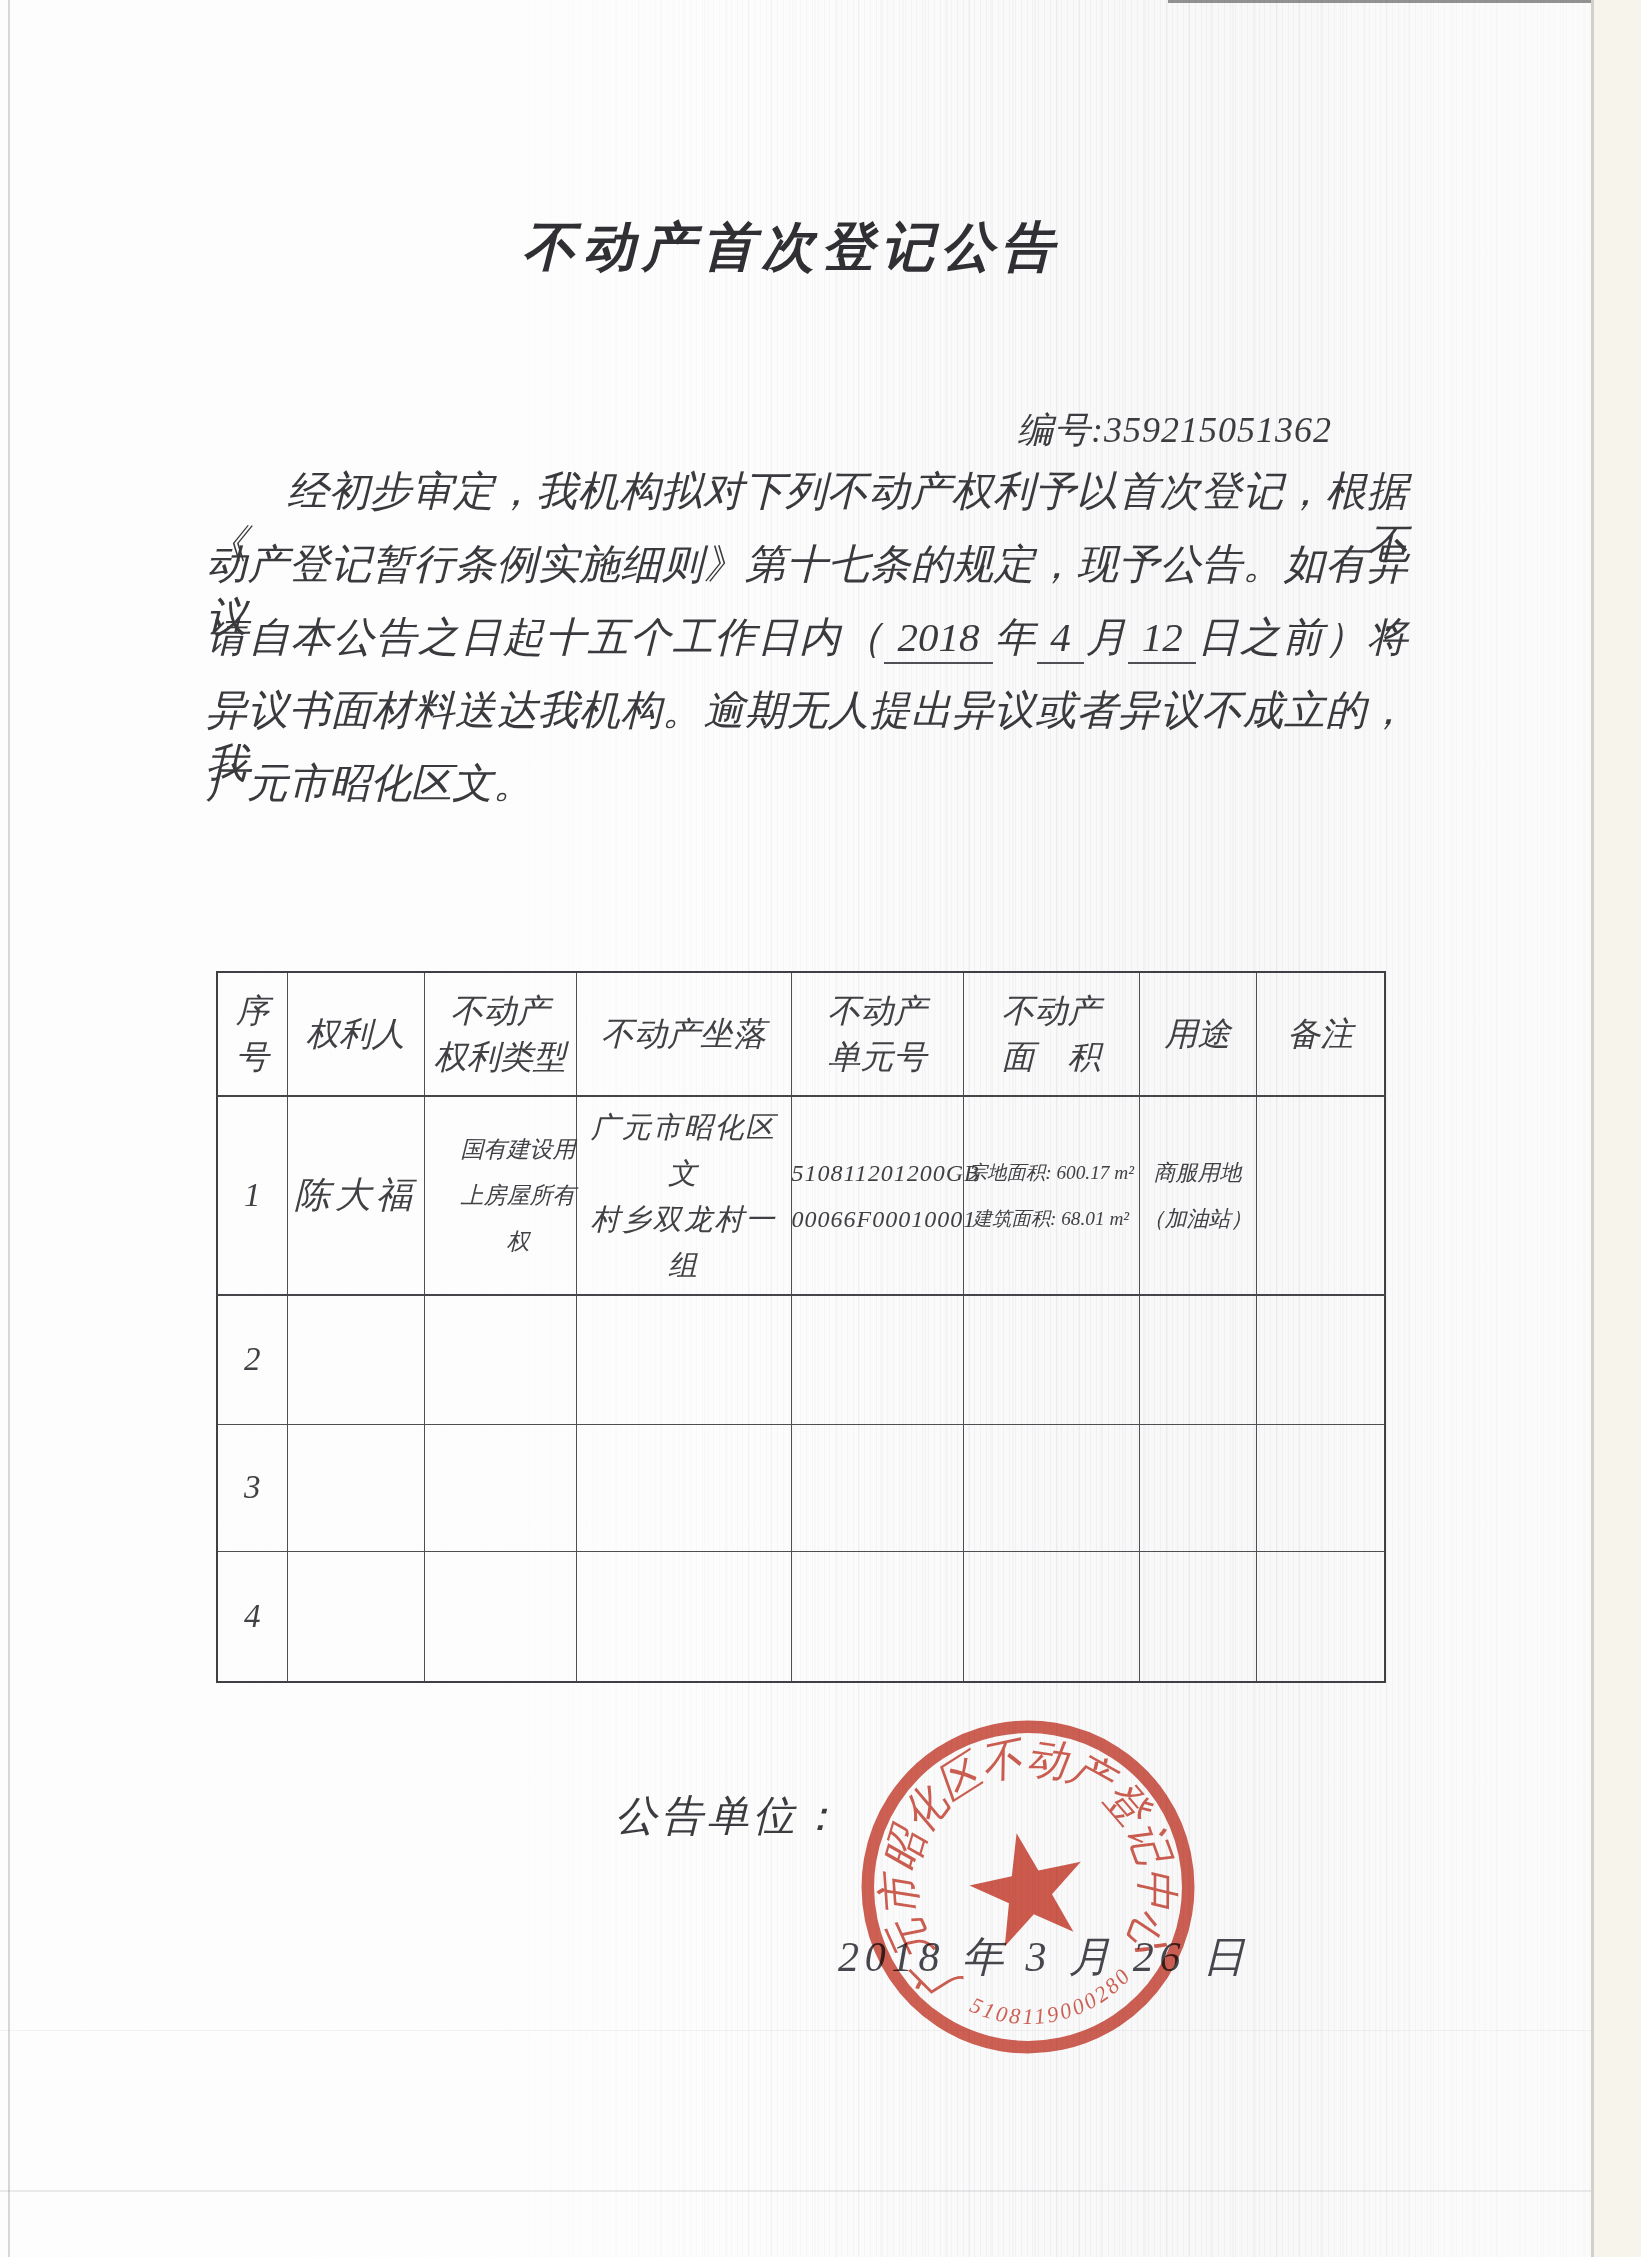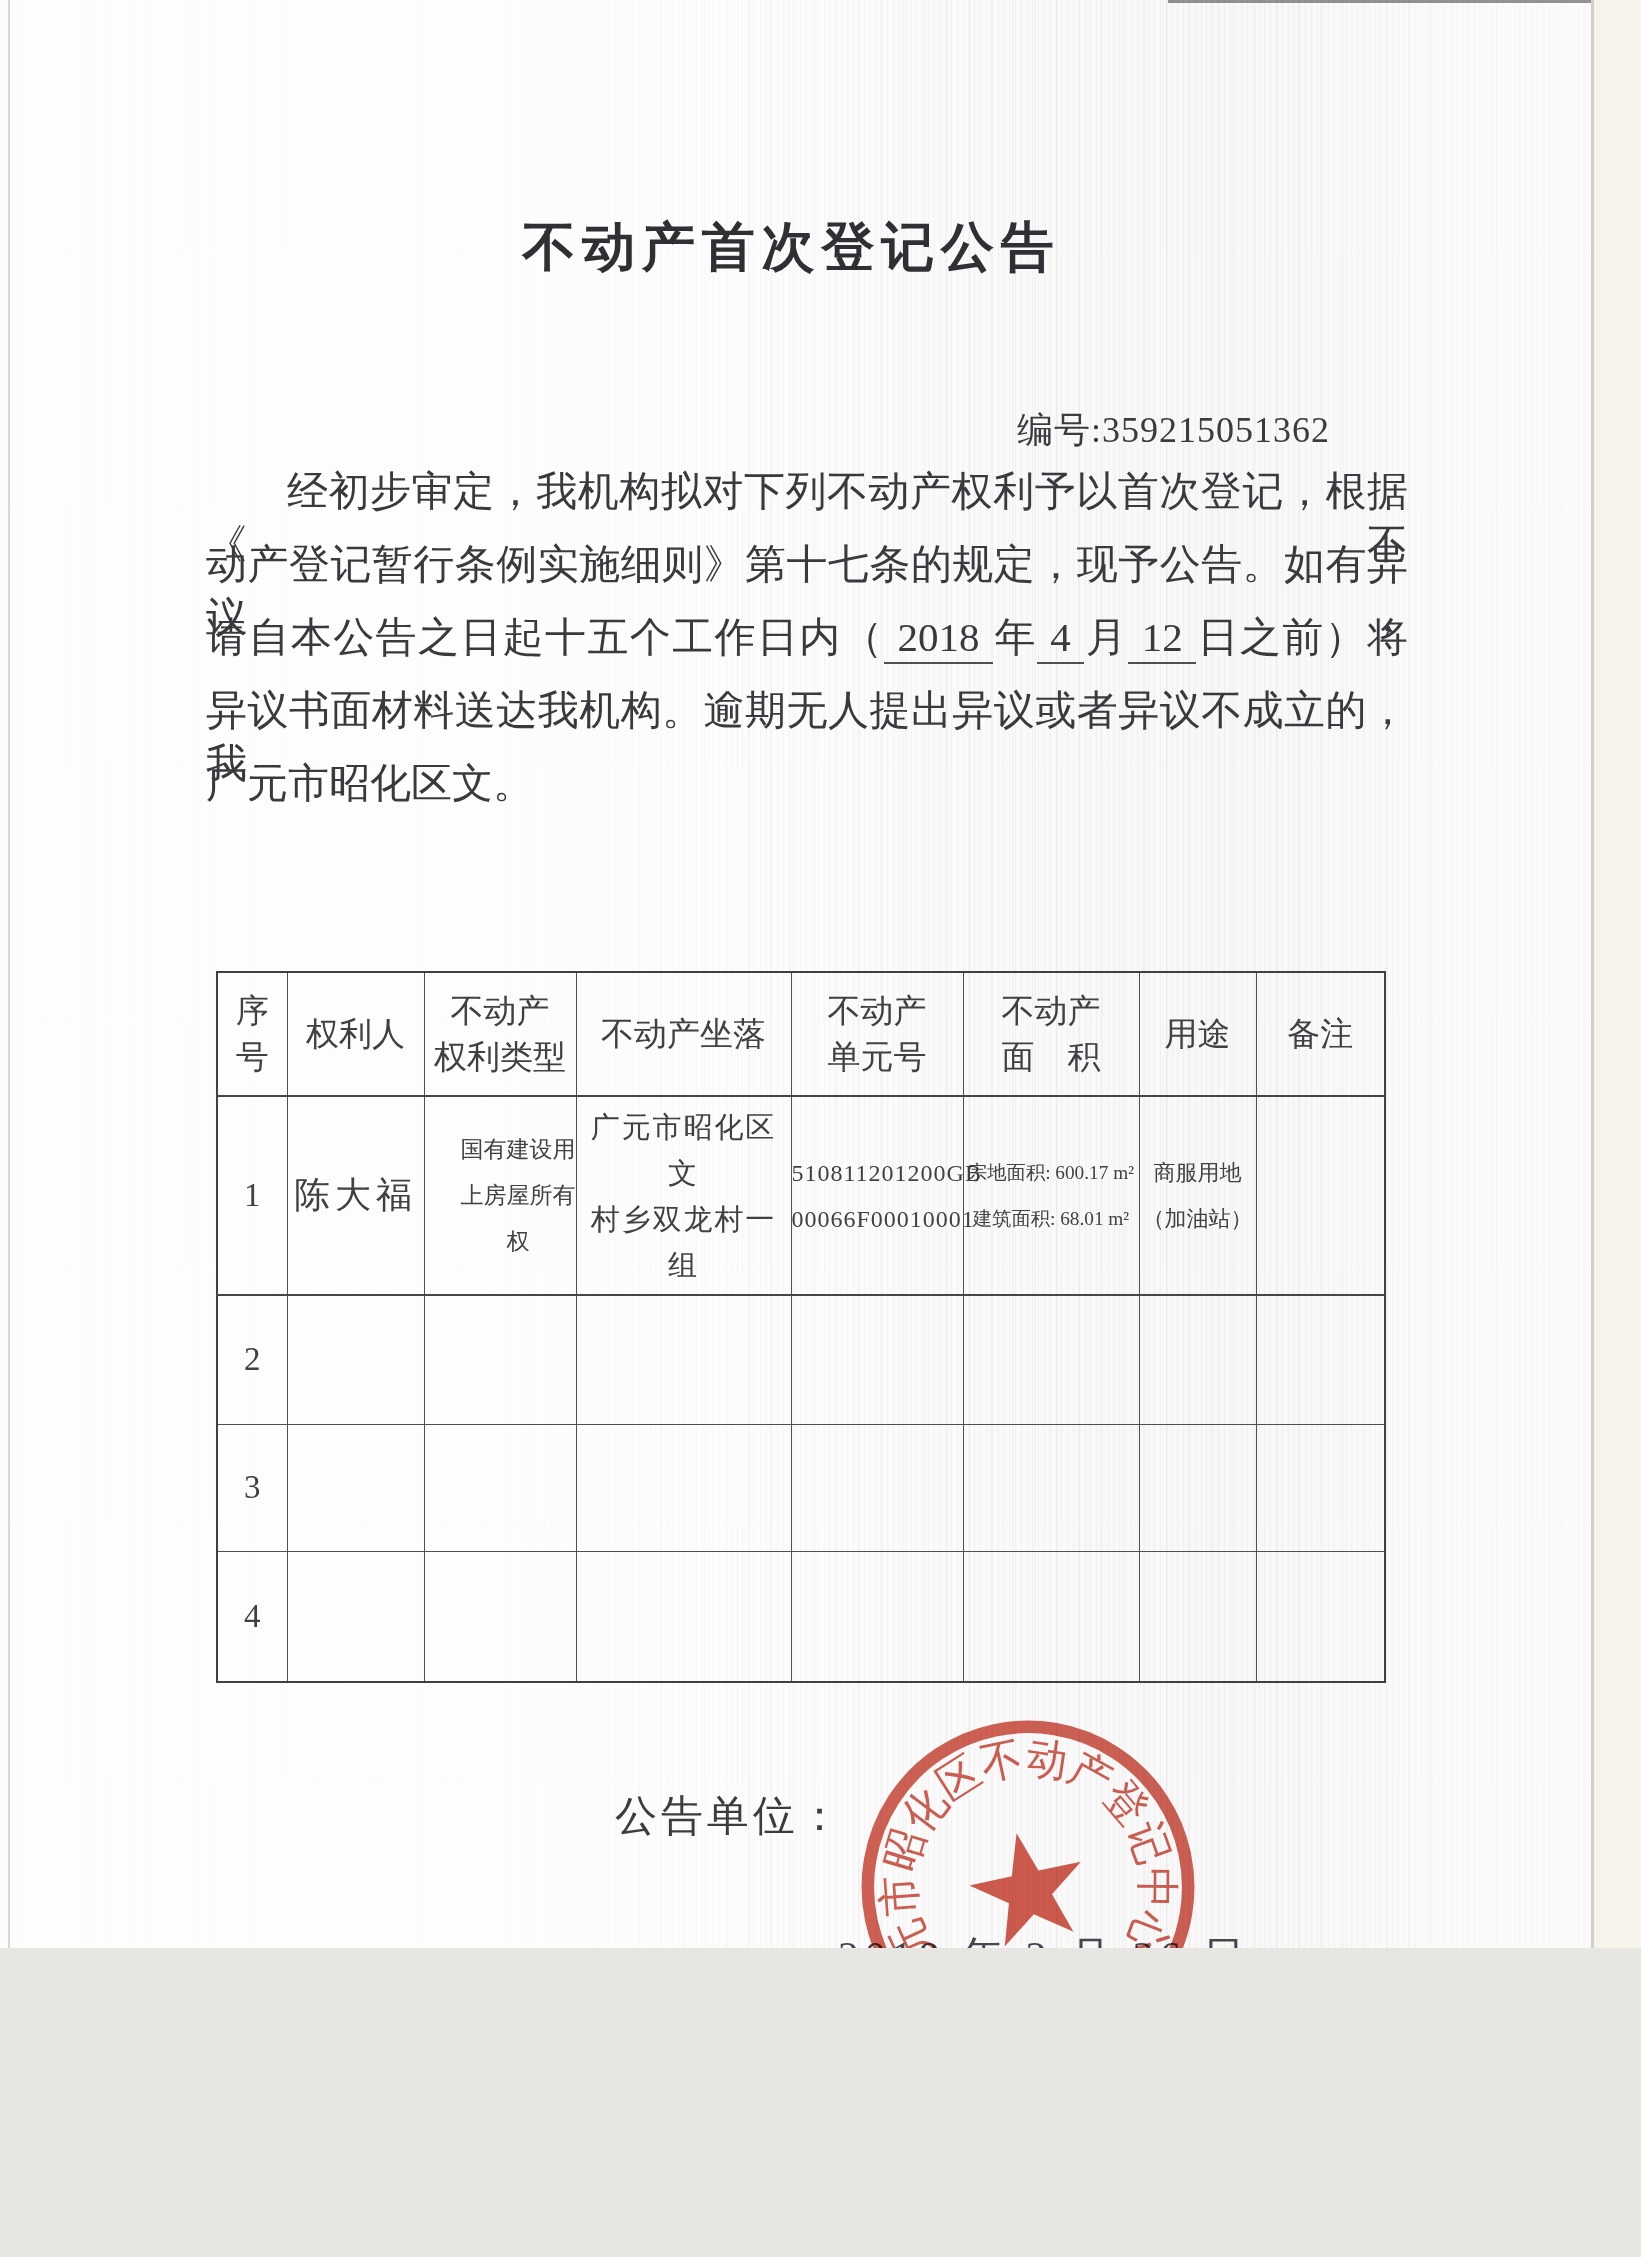--- a/index.html
+++ b/index.html
@@ -1,19 +1,19 @@
 <!DOCTYPE html>
 <html><head>
 <meta charset="utf-8">
 <style>
   html,body{margin:0;padding:0;background:#e8e6e3;}
   .paper{
-    position:relative;width:1641px;height:1948px;overflow:hidden;
+    position:relative;width:1641px;height:2257px;overflow:hidden;
     background:linear-gradient(90deg,#fbfbfb 0%,#fdfdfd 38%,#f8f8f9 72%,#faf9f9 100%);
-    font-family:"Liberation Serif","DejaVu Serif",serif;color:#38383b;
+    font-family:"Liberation Serif","DejaVu Serif",serif;color:#38383b;font-style:italic;
   }
   .streaks{position:absolute;inset:0;pointer-events:none;
     background:
       repeating-linear-gradient(90deg,rgba(90,95,105,.05) 0 1px,transparent 1px 5.8px),
       repeating-linear-gradient(90deg,rgba(90,95,105,.035) 0 1.9px,transparent 1.9px 22px);}
   .streak-fade{position:absolute;inset:0;pointer-events:none;
     background:linear-gradient(90deg,rgba(253,253,253,.95) 0 30%,rgba(253,253,253,.25) 48%,rgba(253,253,253,0) 60% 78%,rgba(253,253,253,.55) 92%);}
   .right-edge{position:absolute;left:1591px;top:0;width:2.9px;height:100%;background:#d2d0cb;}
   .right-bg{position:absolute;left:1594px;top:0;width:47px;height:100%;background:#f7f4ec;}
   .top-line{position:absolute;left:1168px;top:0;width:426px;height:2.9px;background:rgba(60,60,62,.55);}

